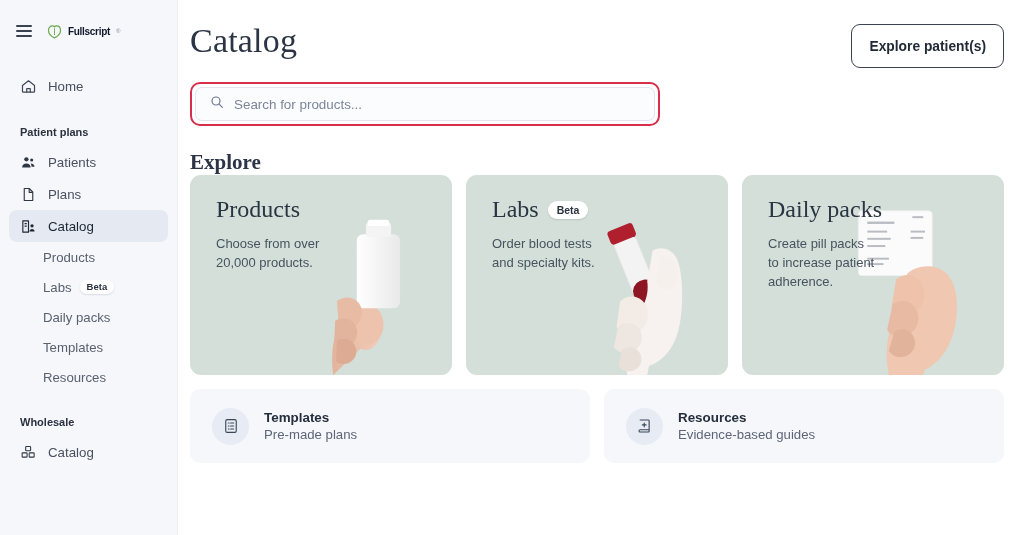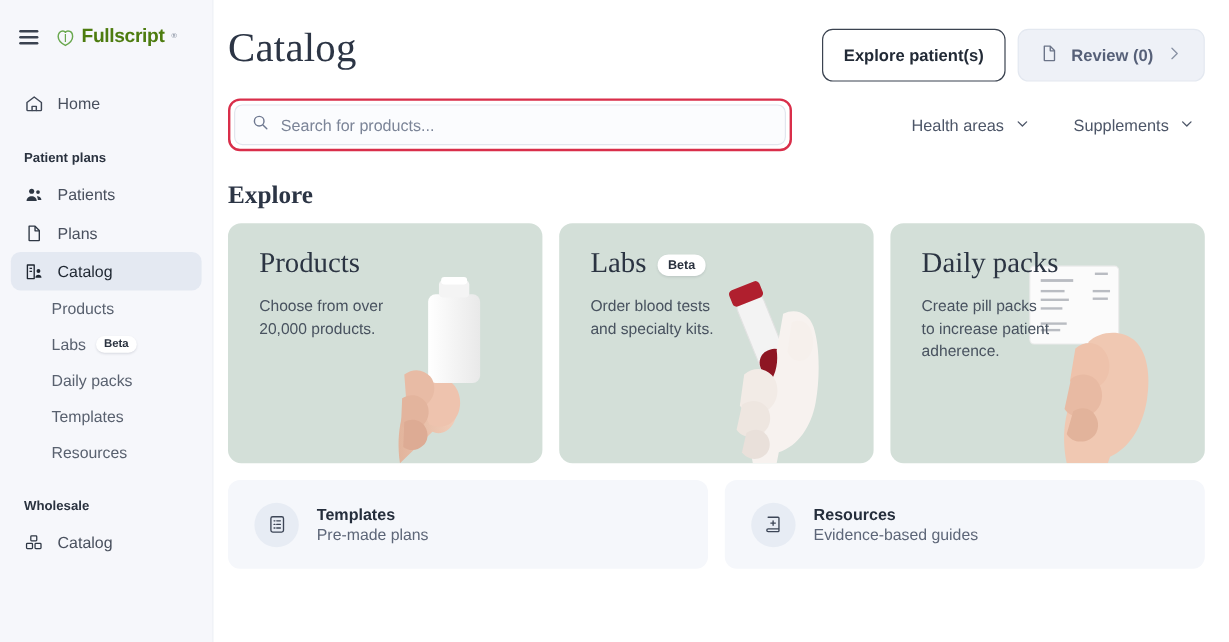--- a/index.html
+++ b/index.html
@@ -23,21 +23,21 @@
   }
   .brand-row {
     display: flex; align-items: center;
     height: 62px; padding: 0 16px; gap: 14px;
   }
   .hamburger { width: 16px; height: 12px; display: flex; flex-direction: column; justify-content: space-between; cursor: pointer; }
   .hamburger span { display: block; height: 1.7px; width: 16px; background: #3a4250; border-radius: 2px; }
   .brand { display: flex; align-items: center; gap: 5px; cursor: pointer; }
   .brand-mark { width: 17px; height: 17px; display: block; }
   .brand-name {
-    font-size: 16px; font-weight: 700; color: #4d7c0f;
+    font-size: 10px; font-weight: 700; color: #0f172a;
     letter-spacing: -0.3px; font-family: "Liberation Sans", sans-serif;
   }
   .brand-tm { font-size: 6px; color: #7a8496; vertical-align: super; margin-left: 1px; }
 
   .nav-item {
     display: flex; align-items: center; gap: 11px;
     height: 32px; margin: 0 9px 0 9px; padding: 0 11px;
     border-radius: 8px; cursor: pointer;
     color: #49505e; font-size: 13.3px;
   }
@@ -101,21 +101,21 @@
   }
   .search-box input::placeholder { color: #7c8598; }
   .filters { display: flex; gap: 36px; align-items: center; padding-right: 8px; }
   .filter {
     display: flex; align-items: center; gap: 8px;
     font-size: 13.6px; color: #4d5668; cursor: pointer;
   }
 
   .explore-title {
     font-family: "Liberation Serif", serif;
-    font-size: 21px; color: #2c3545; margin-top: 24px; margin-bottom: 11px;
+    font-size: 21px; color: #2c3545; margin-top: 24px; 
   }
 
   .cards { display: flex; gap: 14px; }
   .card {
     flex: 1; height: 200px; border-radius: 11px;
     background: #d3dfd8; position: relative; overflow: hidden; cursor: pointer;
   }
   .card-body { position: relative; z-index: 3; padding: 22px 0 0 26px; width: 60%; }
   .card-title {
     font-family: "Liberation Serif", serif;
@@ -251,65 +251,33 @@
   </aside>
 
   <main class="main">
 
     <div class="topbar">
       <h1 class="page-title">Catalog</h1>
       <div class="top-actions">
         <div class="btn btn-outline">
           <span>Explore patient(s)</span>
         </div>
-        <div class="btn btn-soft">
-          <span>
-            <svg viewBox="0 0 24 24" width="17" height="17" fill="none" stroke="#6b7488" stroke-width="1.6" stroke-linejoin="round">
-              <path d="M6 3.5h7l5 5V20a.5.5 0 0 1-.5.5h-11a.5.5 0 0 1-.5-.5z"></path>
-              <path d="M13 3.5V9h5"></path>
-            </svg>
-          </span>
-          <span class="lbl">Review (0)</span>
-          <span>
-            <svg viewBox="0 0 24 24" width="15" height="15" fill="none" stroke="#8891a4" stroke-width="1.8" stroke-linecap="round" stroke-linejoin="round">
-              <path d="M9 5l7 7-7 7"></path>
-            </svg>
-          </span>
-        </div>
       </div>
     </div>
 
     <div class="searchrow">
       <div class="search-wrap">
         <div class="search-box">
           <span>
             <svg viewBox="0 0 24 24" width="16" height="16" fill="none" stroke="#6e7890" stroke-width="1.8" stroke-linecap="round">
               <circle cx="10.5" cy="10.5" r="6"></circle>
               <path d="M15.2 15.2 20 20"></path>
             </svg>
           </span>
           <input type="text" value="" placeholder="Search for products..." style="">
-        </div>
-      </div>
-      <div class="filters">
-        <div class="filter">
-          <span>Health areas</span>
-          <span>
-            <svg viewBox="0 0 24 24" width="14" height="14" fill="none" stroke="#4d5668" stroke-width="1.9" stroke-linecap="round" stroke-linejoin="round">
-              <path d="M6 9.5l6 6 6-6"></path>
-            </svg>
-          </span>
-        </div>
-        <div class="filter">
-          <span>Supplements</span>
-          <span>
-            <svg viewBox="0 0 24 24" width="14" height="14" fill="none" stroke="#4d5668" stroke-width="1.9" stroke-linecap="round" stroke-linejoin="round">
-              <path d="M6 9.5l6 6 6-6"></path>
-            </svg>
-          </span>
         </div>
       </div>
     </div>
 
     <h2 class="explore-title">Explore</h2>
 
     <div class="cards">
 
       <div class="card">
         <div class="card-art">

